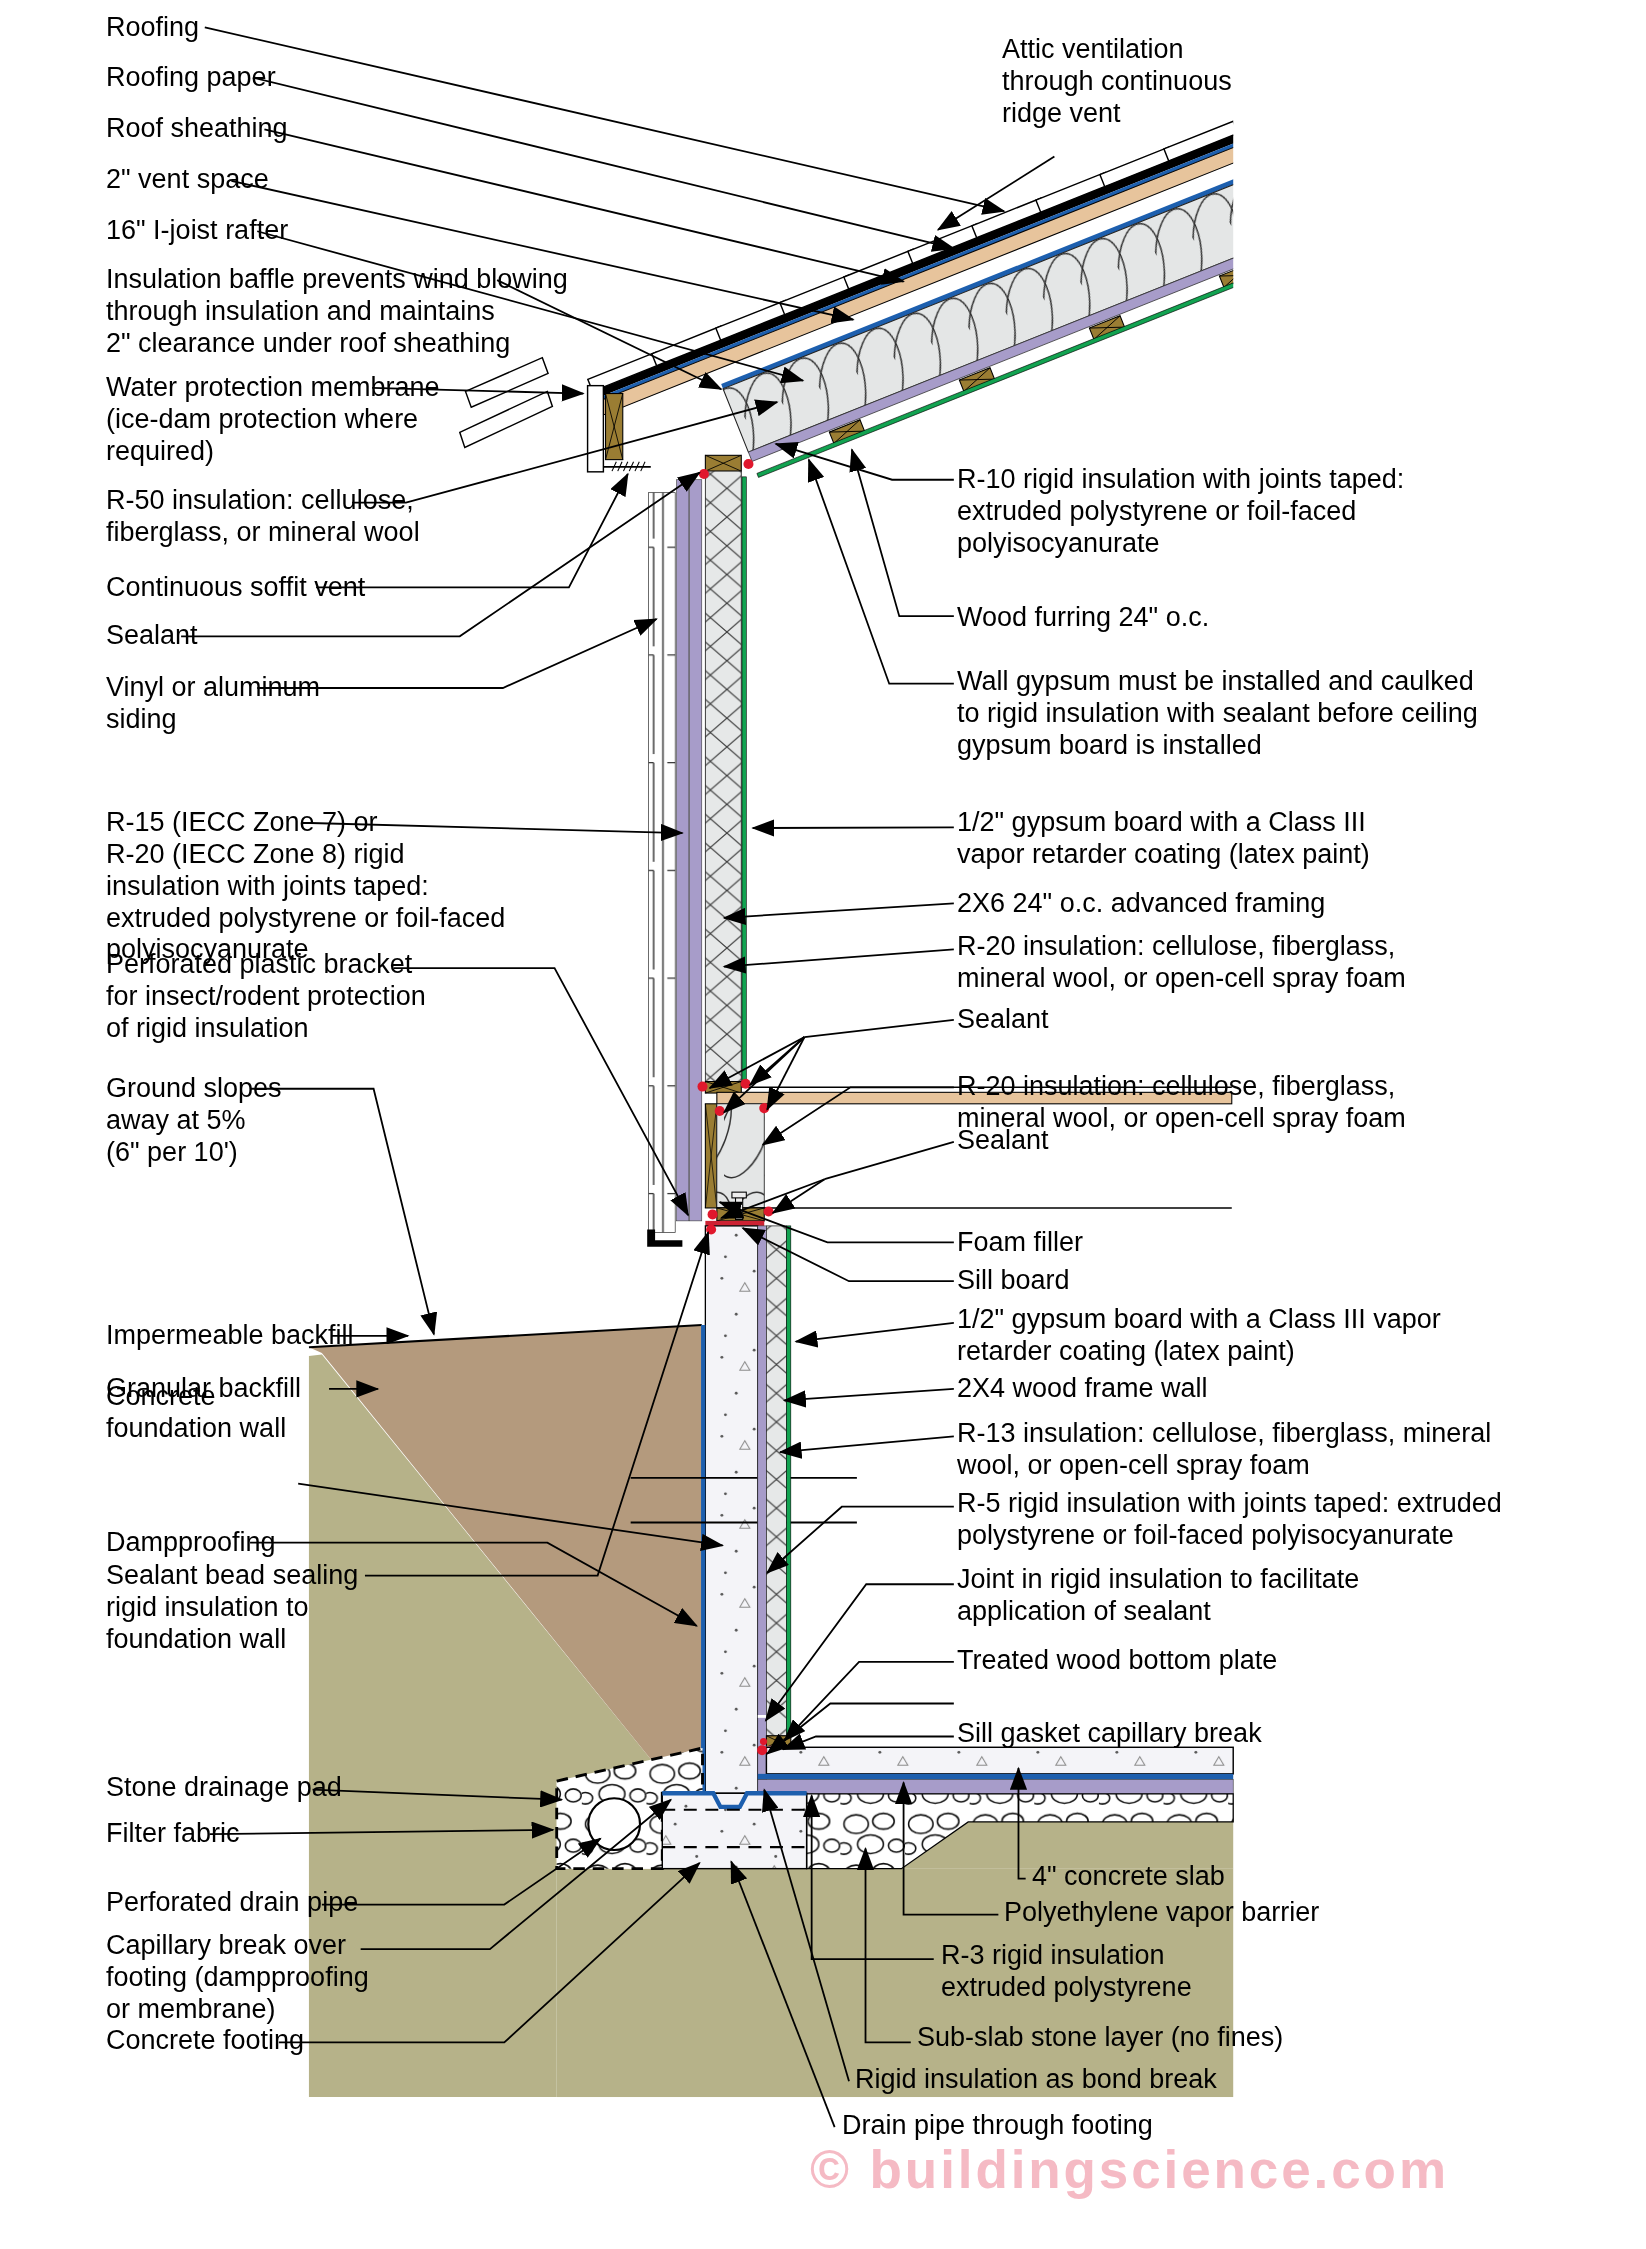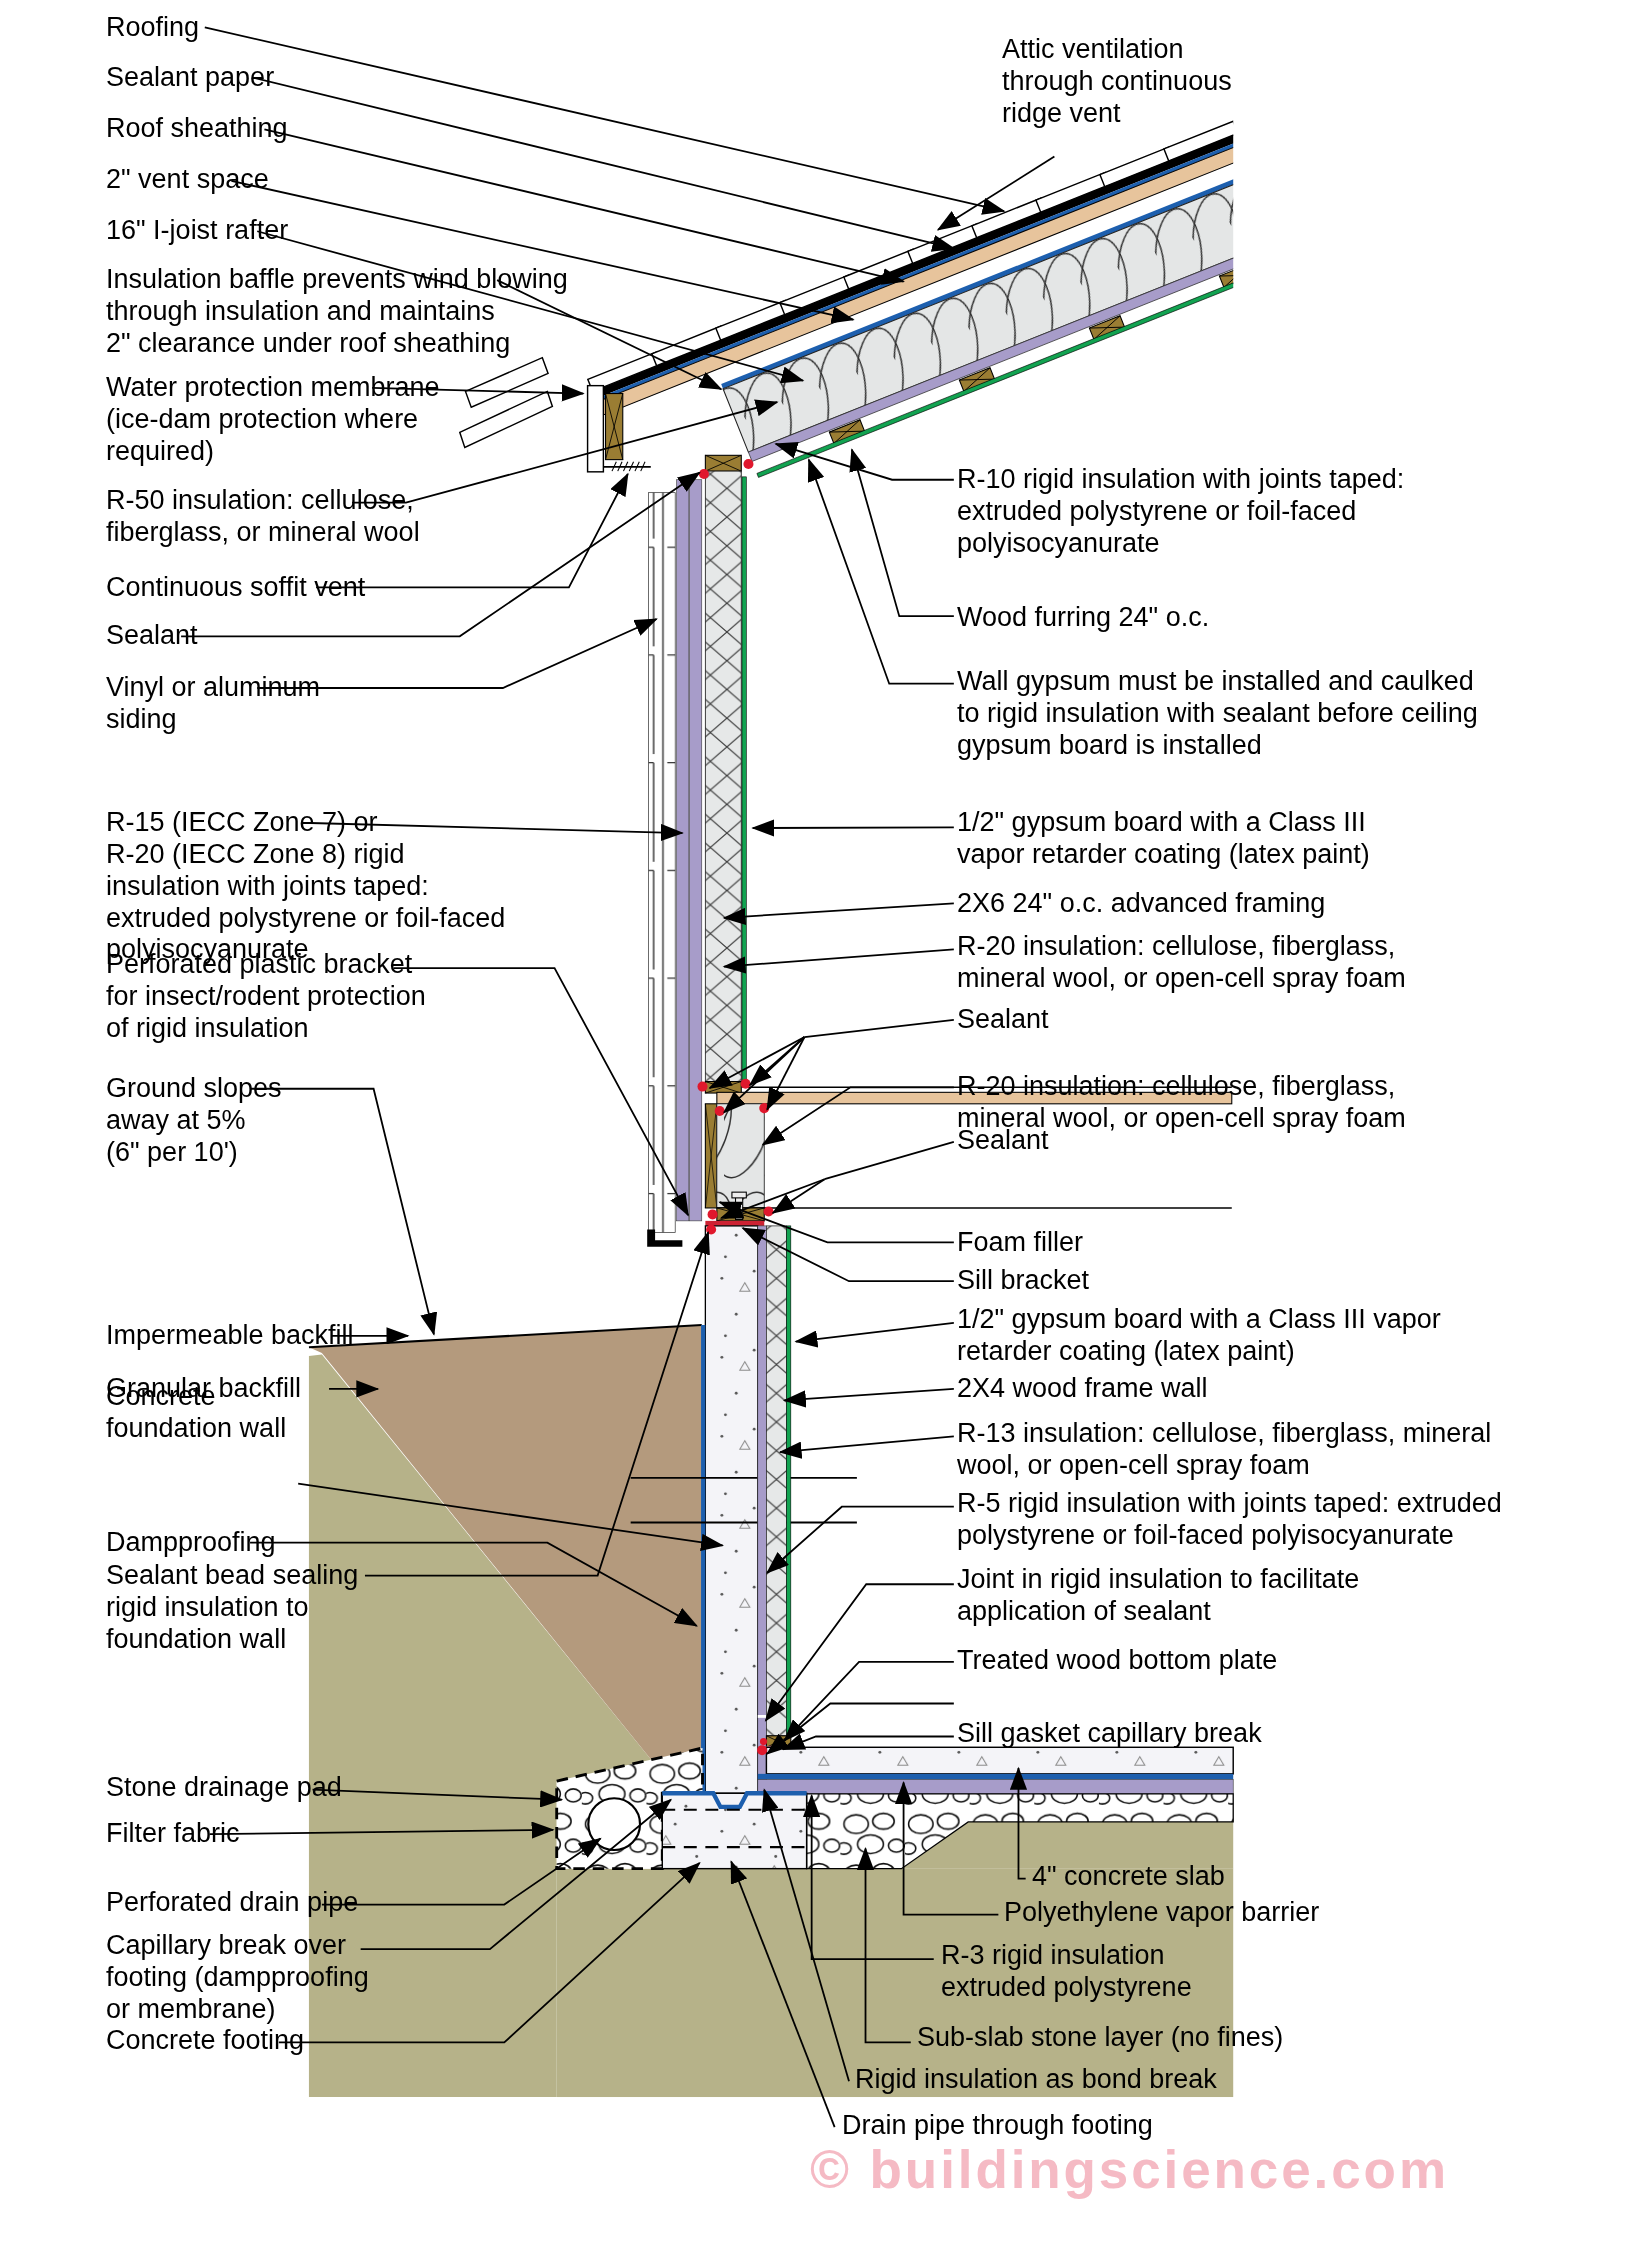--- a/index.html
+++ b/index.html
@@ -243,21 +243,21 @@
     <path d="M1428,2616 L1418,2616 L1418,2462" marker-end="url(#arr)"></path>
     <path d="M1390,2666 L1258,2666 L1258,2482" marker-end="url(#arr)"></path>
     <path d="M1300,2728 L1130,2728 L1130,2500" marker-end="url(#arr)"></path>
     <path d="M1268,2844 L1205,2844 L1205,2574" marker-end="url(#arr)"></path>
     <path d="M1182,2898 L1064,2492" marker-end="url(#arr)"></path>
     <path d="M1162,2962 L1018,2592" marker-end="url(#arr)"></path>
   </g>
 </svg>
 
 <div class="label" style="left:106px;top:11.5px">Roofing</div>
-<div class="label" style="left:106px;top:62px">Sealant paper</div>
+<div class="label" style="left:106px;top:62px">Roofing paper</div>
 <div class="label" style="left:106px;top:113px">Roof sheathing</div>
 <div class="label" style="left:106px;top:164px">2" vent space</div>
 <div class="label" style="left:106px;top:215px">16" I-joist rafter</div>
 <div class="label" style="left:106px;top:264px">Insulation baffle prevents wind blowing
 through insulation and maintains
 2" clearance under roof sheathing</div>
 <div class="label" style="left:106px;top:372px">Water protection membrane
 (ice-dam protection where
 required)</div>
 <div class="label" style="left:106px;top:485px">R-50 insulation: cellulose,
@@ -306,21 +306,21 @@
 <div class="label" style="left:957px;top:807px">1/2" gypsum board with a Class III
 vapor retarder coating (latex paint)</div>
 <div class="label" style="left:957px;top:888px">2X6 24" o.c. advanced framing</div>
 <div class="label" style="left:957px;top:931px">R-20 insulation: cellulose, fiberglass,
 mineral wool, or open-cell spray foam</div>
 <div class="label" style="left:957px;top:1004px">Sealant</div>
 <div class="label" style="left:957px;top:1071px">R-20 insulation: cellulose, fiberglass,
 mineral wool, or open-cell spray foam</div>
 <div class="label" style="left:957px;top:1125px">Sealant</div>
 <div class="label" style="left:957px;top:1227px">Foam filler</div>
-<div class="label" style="left:957px;top:1265px">Sill bracket</div>
+<div class="label" style="left:957px;top:1265px">Sill board</div>
 <div class="label" style="left:957px;top:1304px">1/2" gypsum board with a Class III vapor
 retarder coating (latex paint)</div>
 <div class="label" style="left:957px;top:1373px">2X4 wood frame wall</div>
 <div class="label" style="left:957px;top:1418px">R-13 insulation: cellulose, fiberglass, mineral
 wool, or open-cell spray foam</div>
 <div class="label" style="left:957px;top:1488px">R-5 rigid insulation with joints taped: extruded
 polystyrene or foil-faced polyisocyanurate</div>
 <div class="label" style="left:957px;top:1564px">Joint in rigid insulation to facilitate
 application of sealant</div>
 <div class="label" style="left:957px;top:1645px">Treated wood bottom plate</div>

